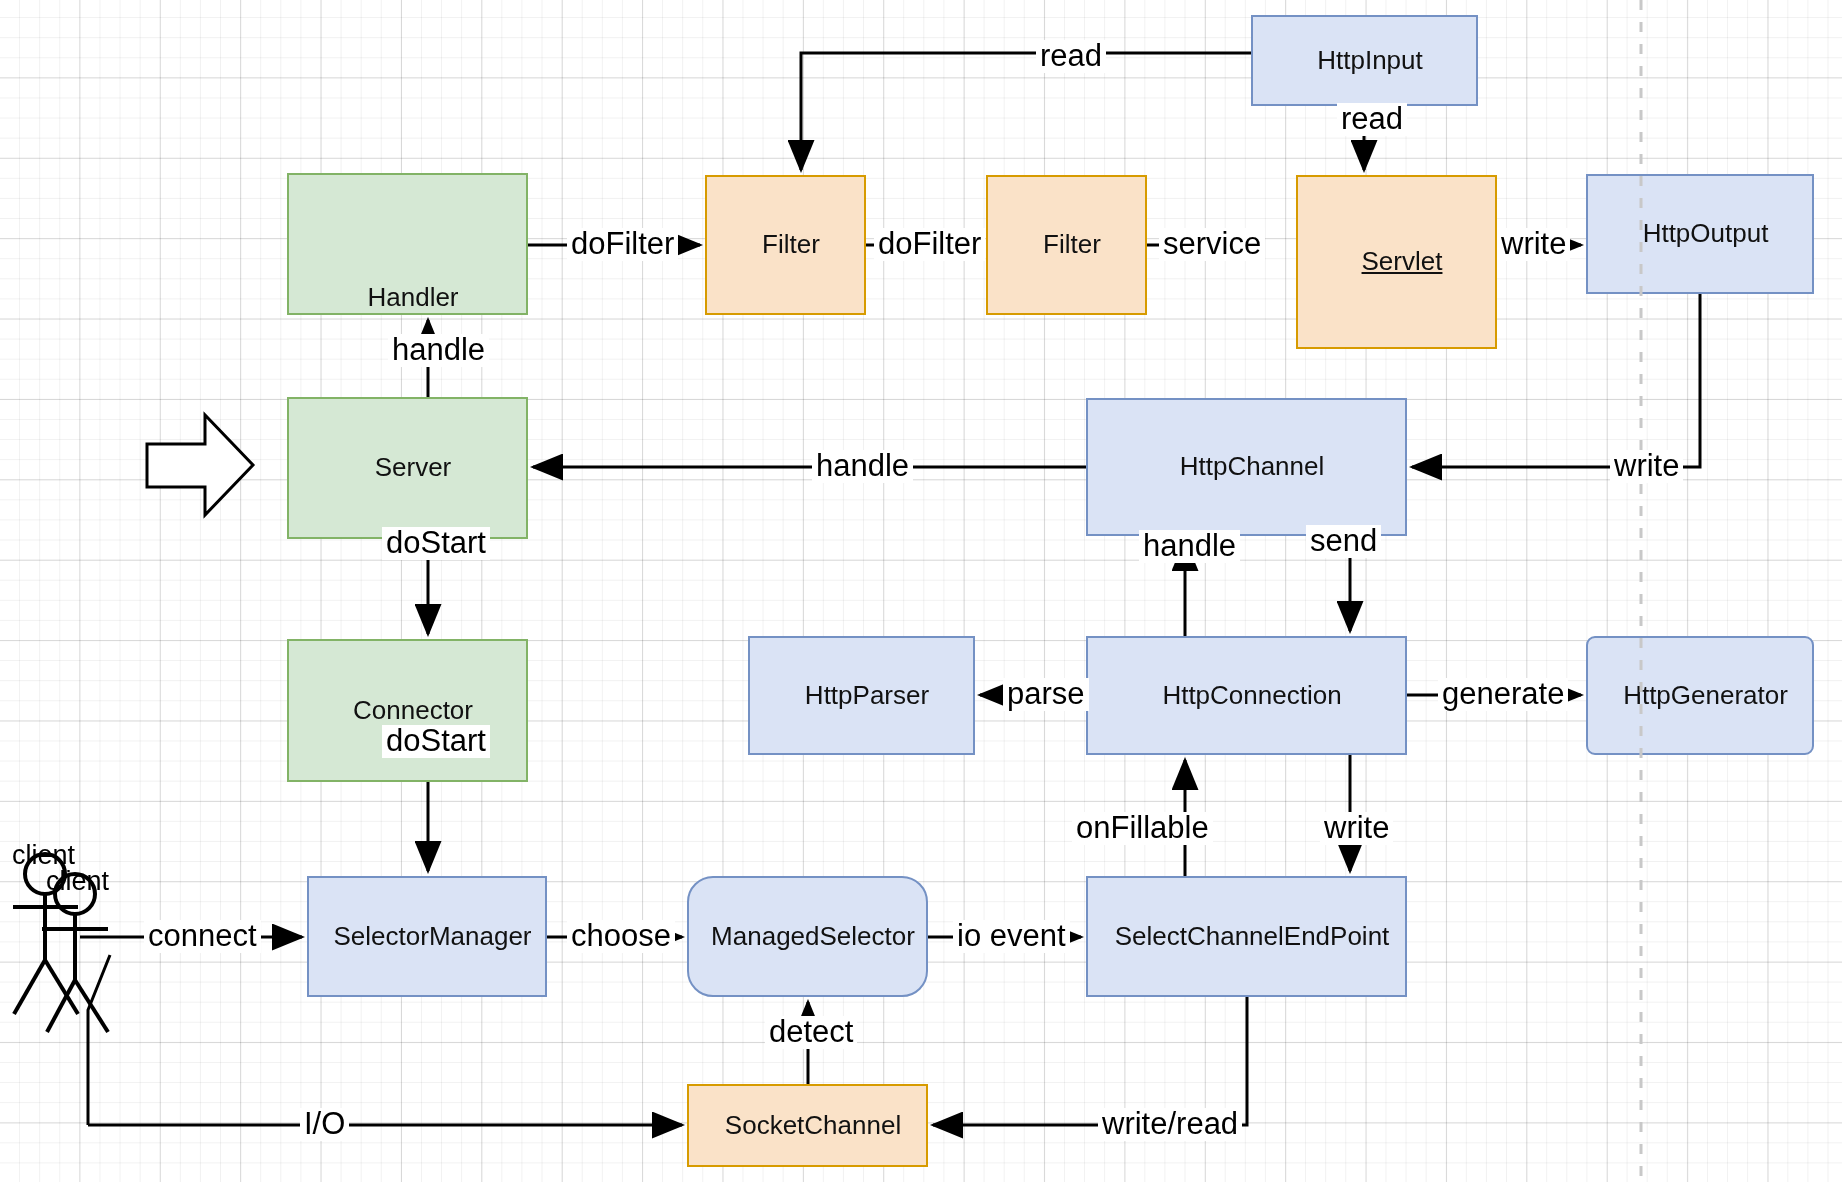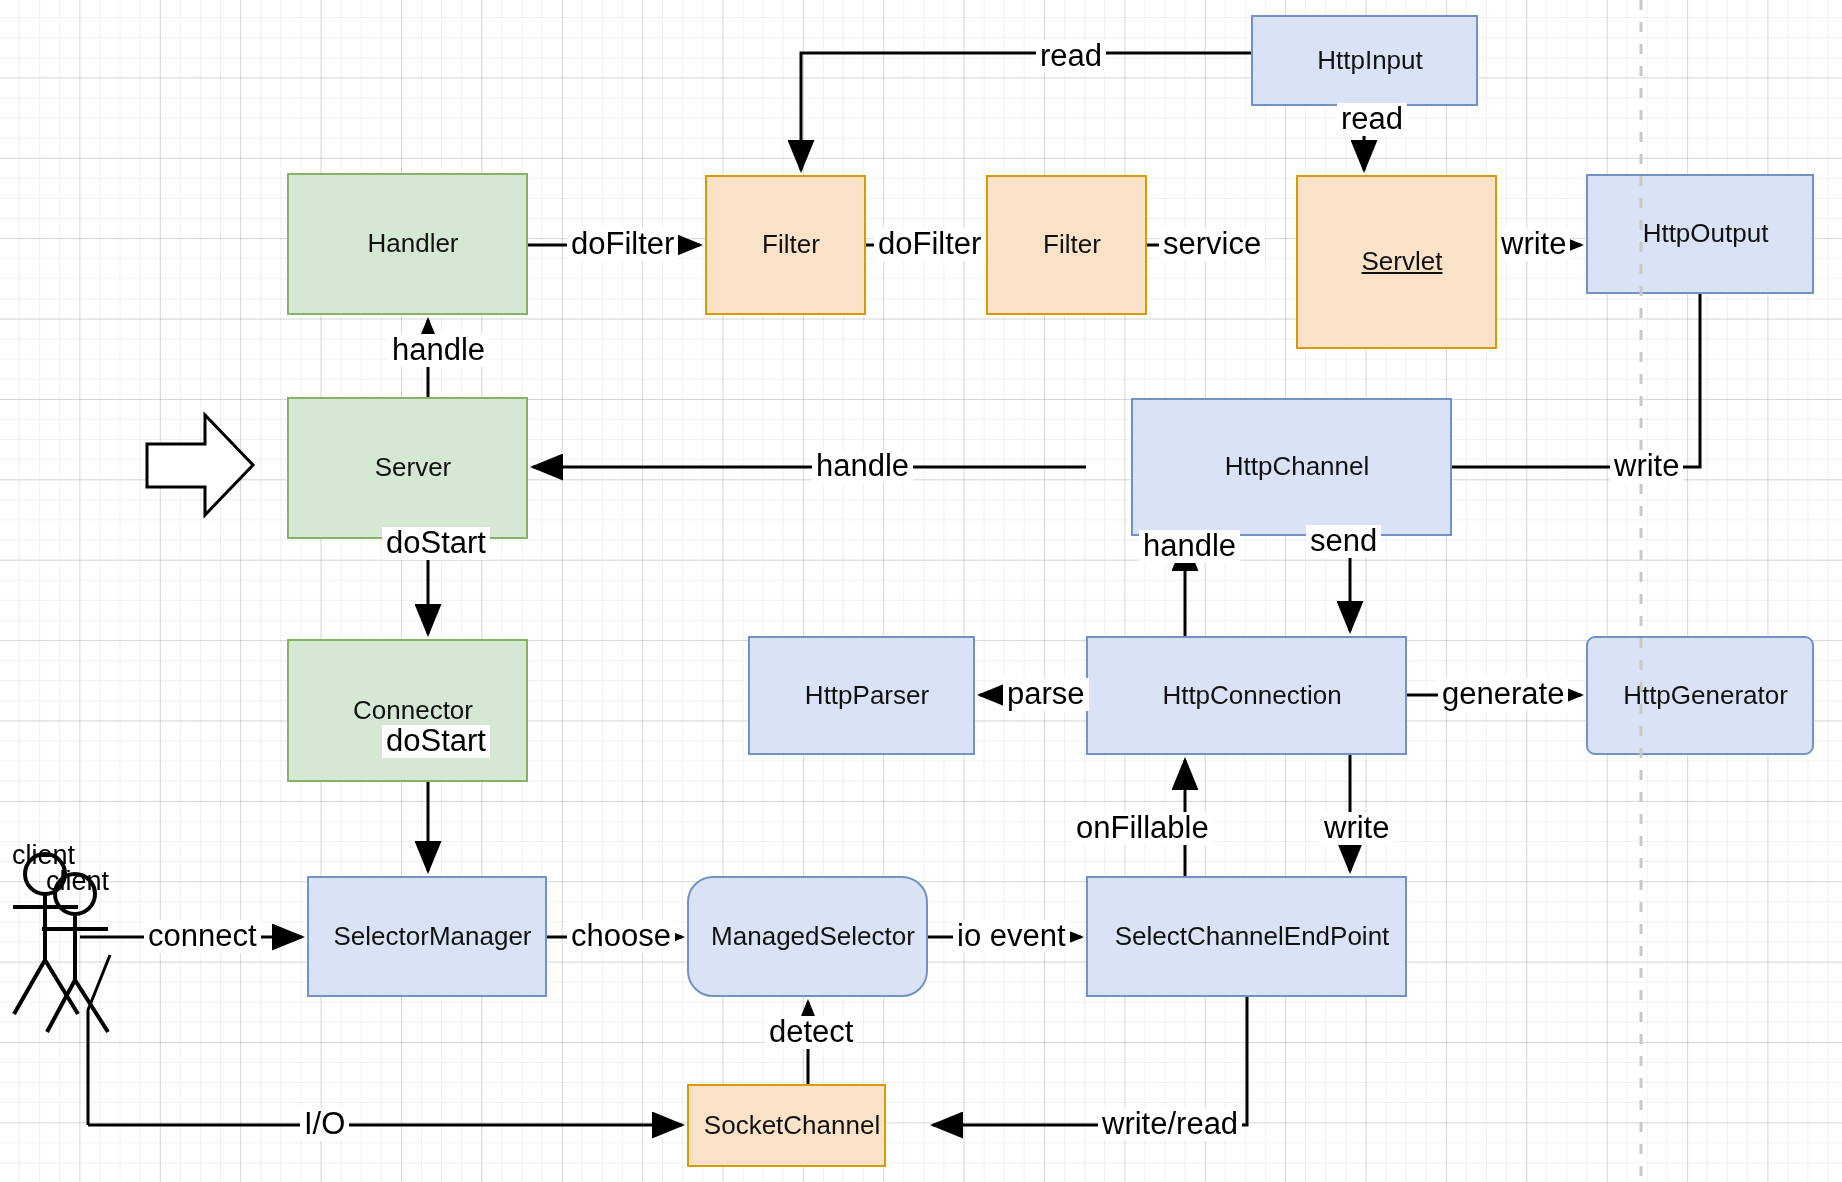--- a/index.html
+++ b/index.html
@@ -105,50 +105,50 @@
       <path d="M808,1084 L808,1002" marker-end="url(#ah)"></path>
 
       <path d="M88,1125 L88,955" stroke="none"></path>
       <path d="M88,1125 L682,1125" marker-end="url(#ah)"></path>
       <path d="M88,1125 L88,1010 L110,955"></path>
 
       <path d="M1247,997 L1247,1125 L933,1125" marker-end="url(#ah)"></path>
     </g>
   </svg>
 
-  <div class="node green" style="left:287px;top:173px;width:241px;height:142px;">
+  <div class="node green" style="left:287px;top:173px;width:241px;height:142px;align-items:flex-end;">
     <span>Handler</span>
   </div>
   <div class="node green" style="left:287px;top:397px;width:241px;height:142px;">
     <span>Server</span>
   </div>
   <div class="node green" style="left:287px;top:639px;width:241px;height:143px;">
     <span>Connector</span>
   </div>
 
   <div class="node orange" style="left:705px;top:175px;width:161px;height:140px;">
     <span>Filter</span>
   </div>
   <div class="node orange" style="left:986px;top:175px;width:161px;height:140px;">
     <span>Filter</span>
   </div>
   <div class="node orange" style="left:1296px;top:175px;width:201px;height:174px;text-decoration:underline;">
     <span>Servlet</span>
   </div>
-  <div class="node orange" style="left:687px;top:1084px;width:199px;height:83px;">
+  <div class="node orange" style="left:687px;top:1084px;width:241px;height:83px;">
     <span>SocketChannel</span>
   </div>
 
   <div class="node blue" style="left:1251px;top:15px;width:227px;height:91px;">
     <span>HttpInput</span>
   </div>
   <div class="node blue" style="left:1586px;top:174px;width:228px;height:120px;">
     <span>HttpOutput</span>
   </div>
-  <div class="node blue" style="left:1086px;top:398px;width:321px;height:138px;margin-left:45px;">
+  <div class="node blue" style="left:1086px;top:398px;width:321px;height:138px;">
     <span>HttpChannel</span>
   </div>
   <div class="node blue" style="left:748px;top:636px;width:227px;height:119px;">
     <span>HttpParser</span>
   </div>
   <div class="node blue" style="left:1086px;top:636px;width:321px;height:119px;">
     <span>HttpConnection</span>
   </div>
   <div class="node blue" style="left:1586px;top:636px;width:228px;height:119px;border-radius:9px;">
     <span>HttpGenerator</span>

